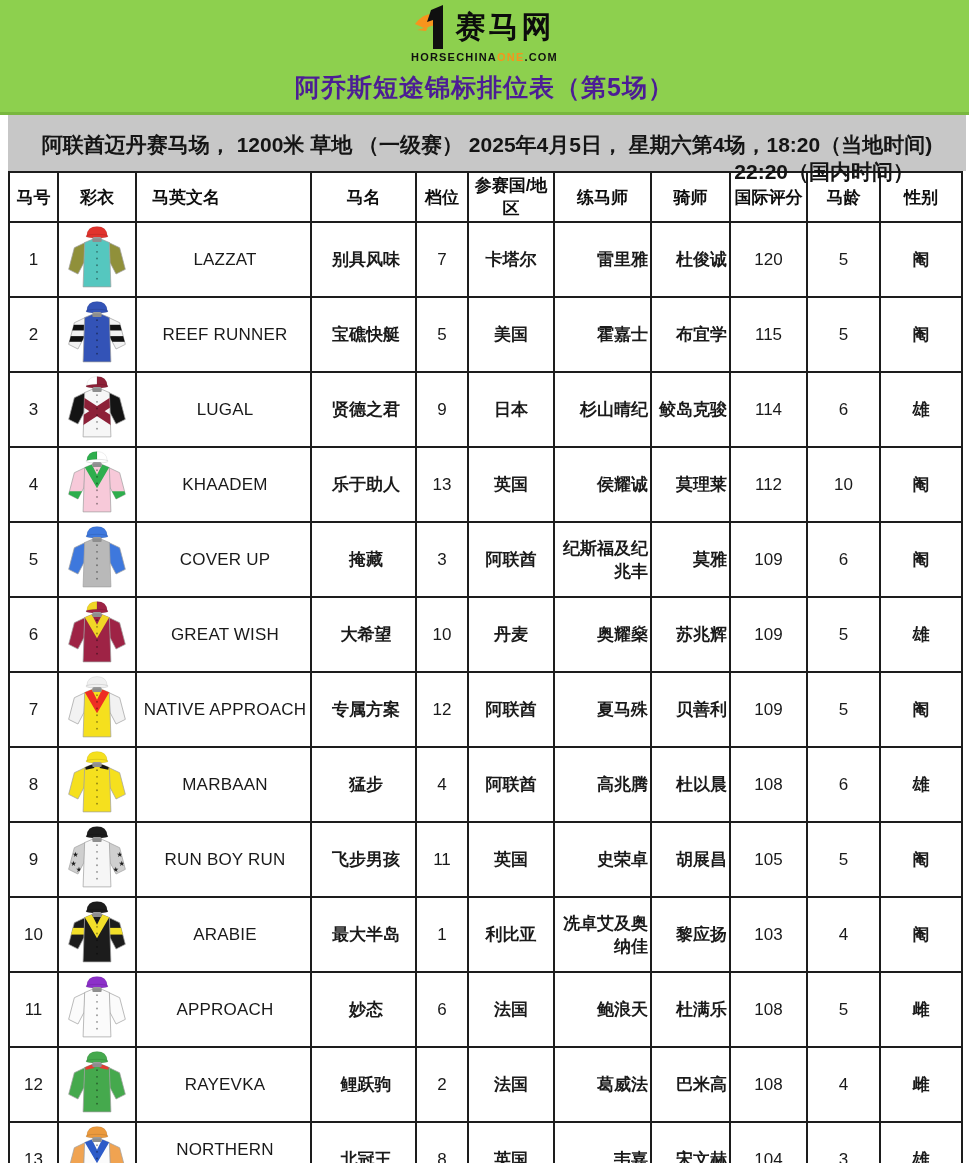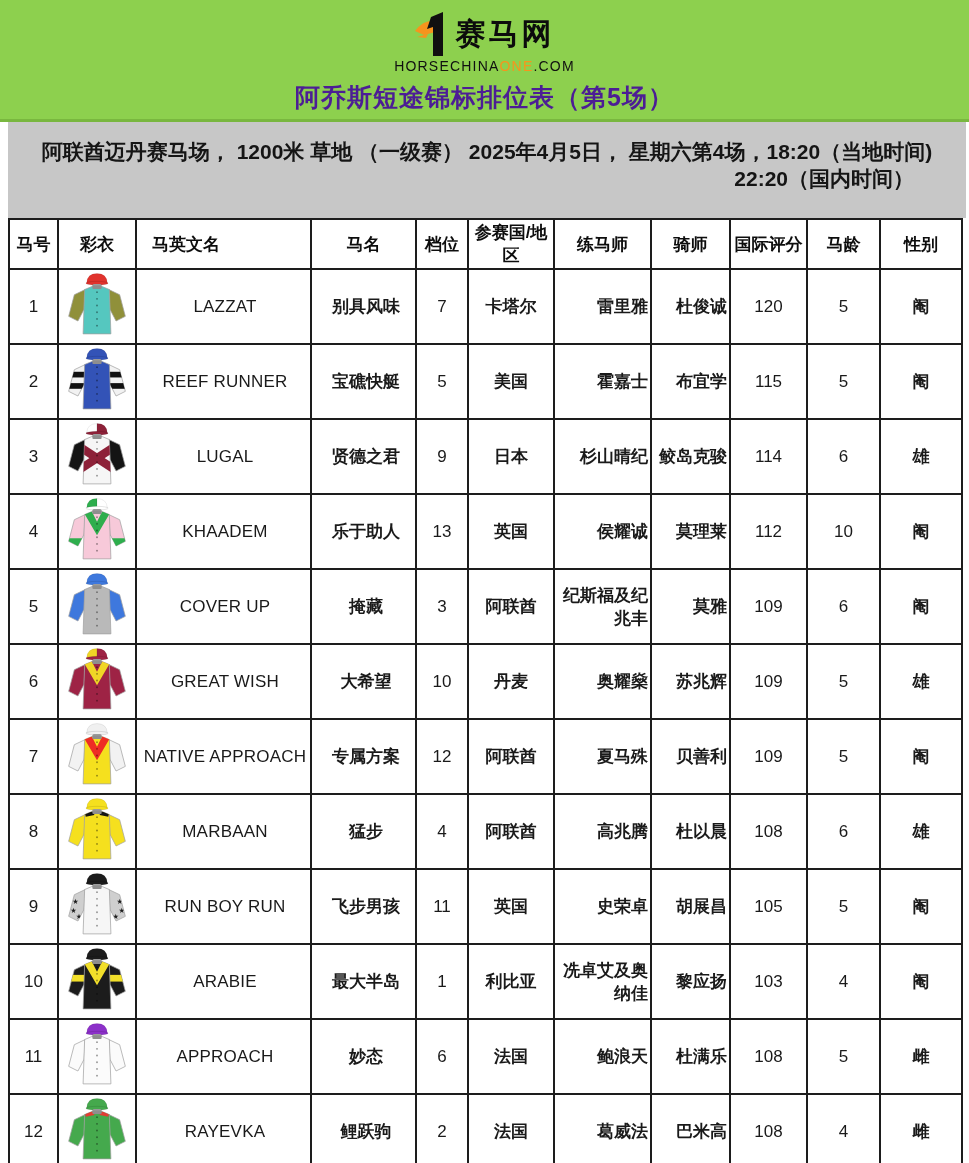--- a/index.html
+++ b/index.html
@@ -1,33 +1,33 @@
 <!DOCTYPE html>
 <html><head>
 <meta charset="utf-8">
 <style>
   html,body{margin:0;padding:0;background:#ffffff;}
   body{width:969px;height:1163px;overflow:hidden;
        font-family:"Liberation Sans","DejaVu Sans",sans-serif;color:#111;}
   .page{width:969px;height:1163px;background:#fff;}
 
   
-  .green-header{background:#8dd04e;height:109px;padding-top:10px;
+  .green-header{background:#8dd04e;height:109px;padding-top:3px;
                 border-bottom:3px solid #79b73f;text-align:center;}
   .logo-block{display:inline-block;}
   .logo-row{display:flex;align-items:center;justify-content:center;gap:5px;height:48px;}
   .logo-one{width:36px;height:46px;}
   .logo-cn{font-size:30px;font-weight:700;color:#0c0c0c;letter-spacing:3px;line-height:1;}
-  .logo-domain{font-size:14px;font-weight:400;letter-spacing:1.2px;color:#101010;
+  .logo-domain{font-size:11px;font-weight:700;letter-spacing:1.2px;color:#101010;
                text-align:center;margin-top:0px;}
   .logo-domain .orange{color:#f7941d;}
   .page-title{font-size:25px;font-weight:700;color:#4c1d95;margin-top:6px;letter-spacing:1px;}
 
   
-  .sub-band{background:#c7c7c7;margin:0 3px 0 8px;height:96px;
+  .sub-band{background:#c7c7c7;margin:0 3px 0 8px;height:56px;
             font-weight:700;font-size:21px;color:#151515;}
   .sub-line1{text-align:center;padding-top:16px;line-height:27px;}
   .sub-line2{text-align:right;padding-right:52px;line-height:27px;}
 
   
   table.race-table{border-collapse:collapse;table-layout:fixed;
                    margin:0 8px;width:953px;background:#fff;}
   .race-table th,.race-table td{border:2px solid #1d1d1d;overflow:hidden;}
   .race-table thead th{height:32px;font-size:17px;font-weight:700;
                        text-align:center;padding:1px 2px;color:#0d0d0d;}

